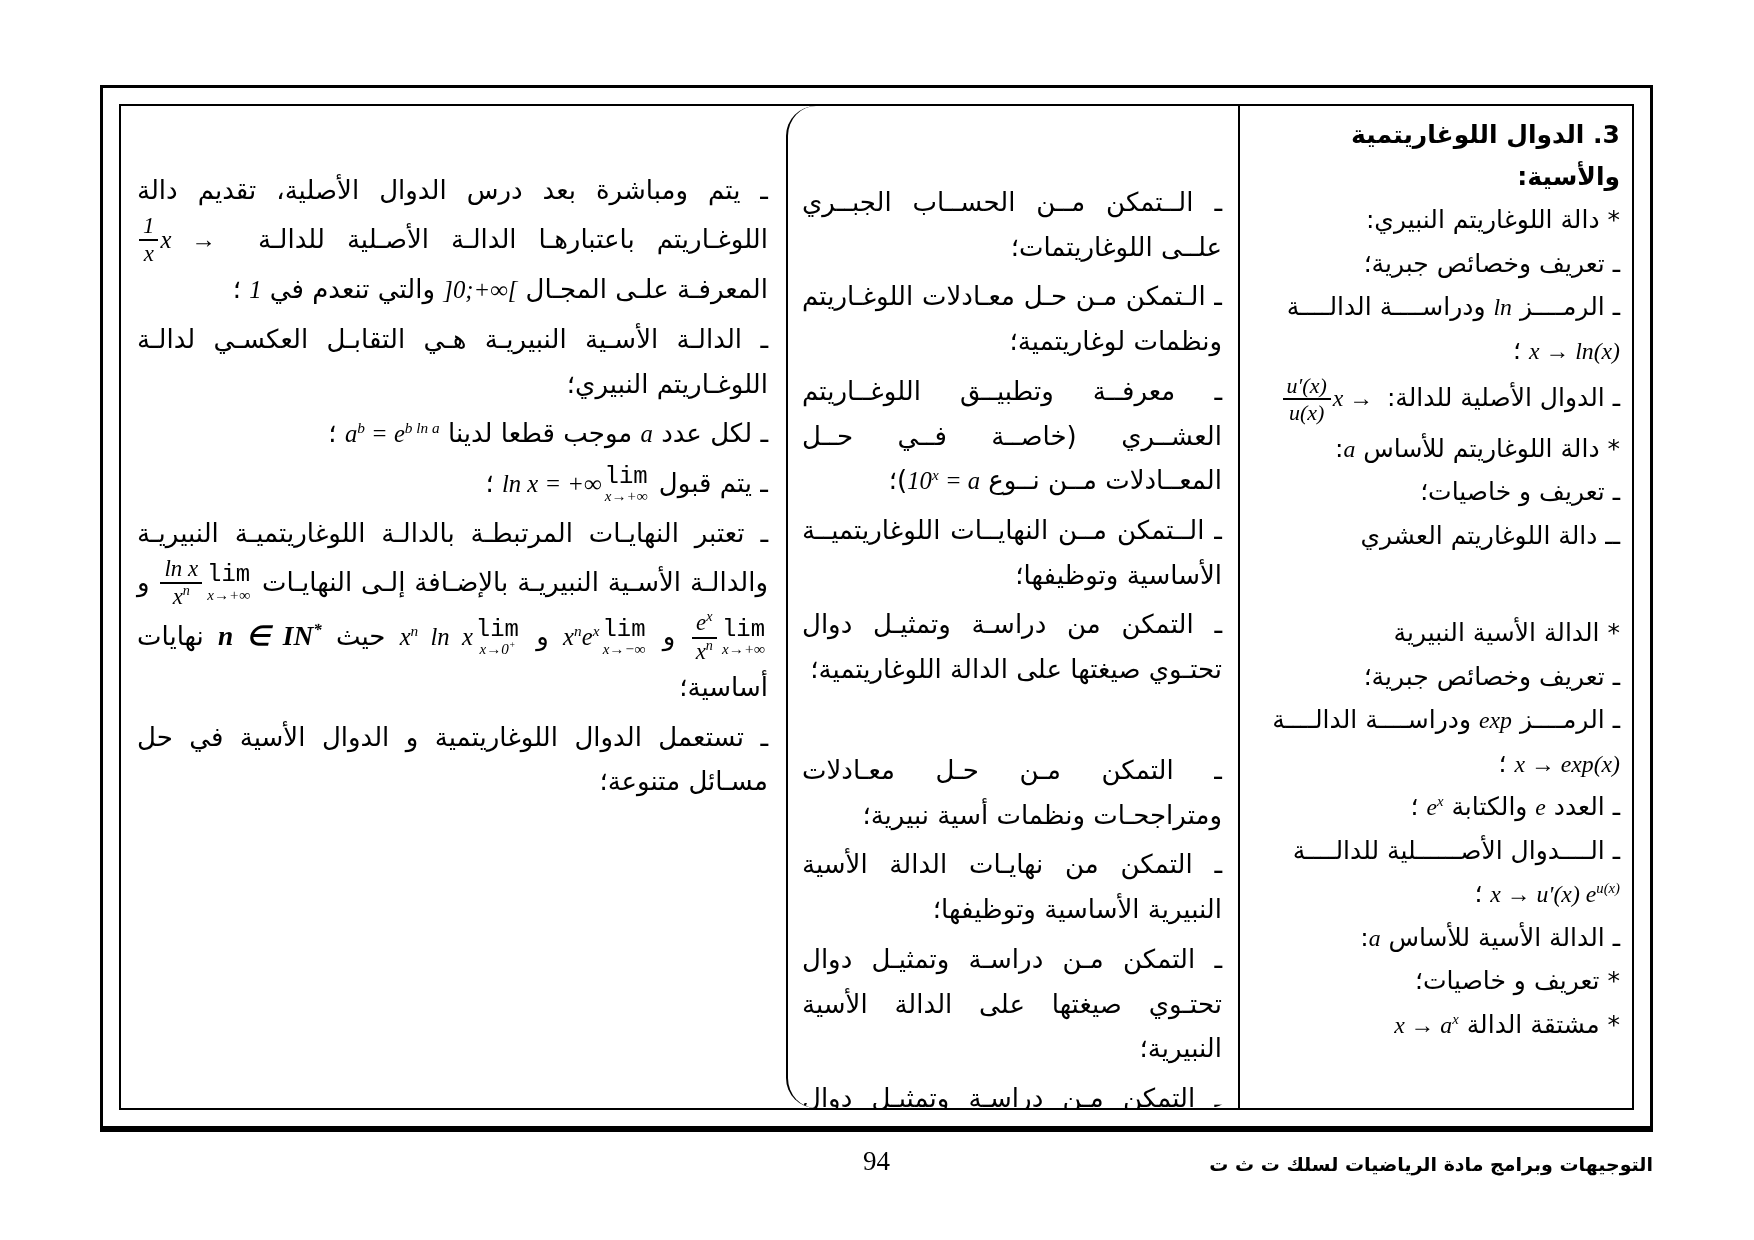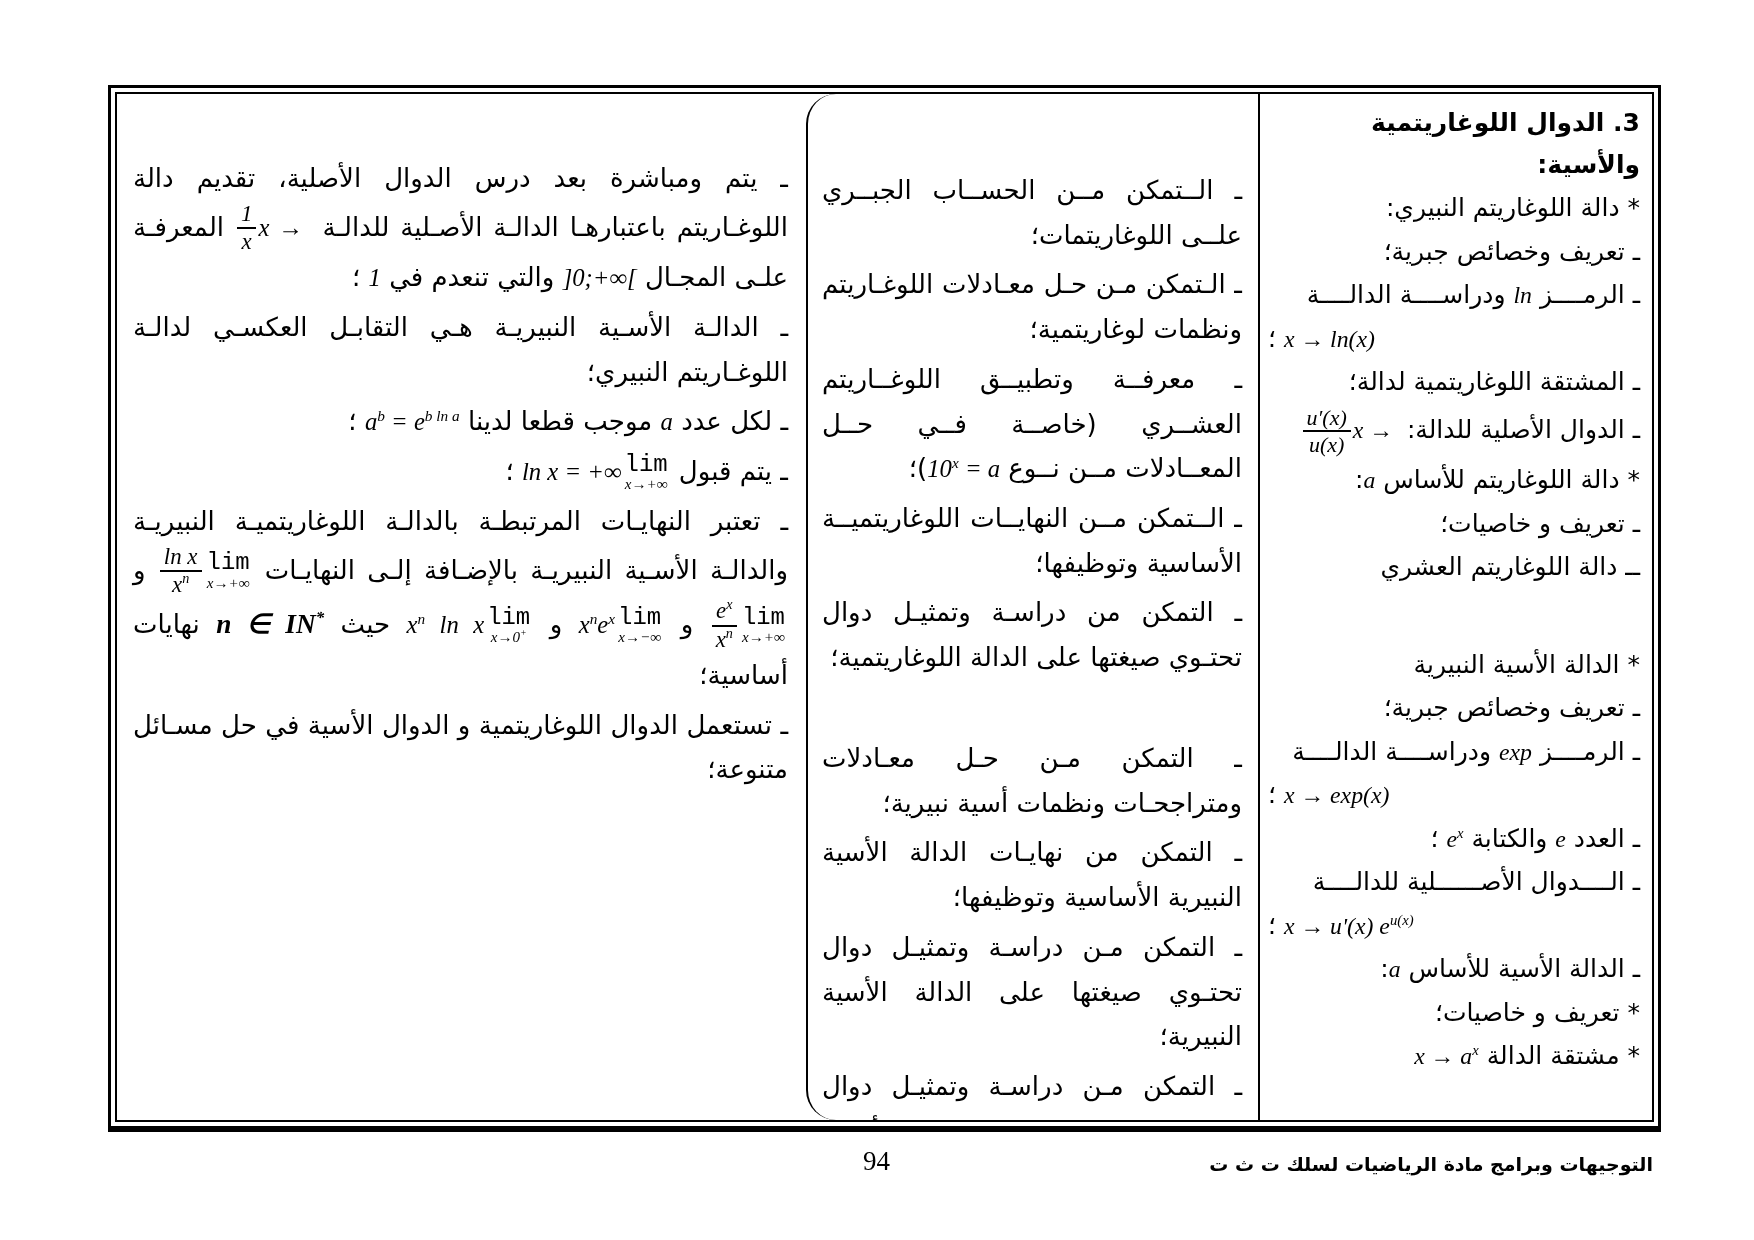--- a/index.html
+++ b/index.html
@@ -10,39 +10,38 @@
     background: #fff;
     font-family: "DejaVu Sans", sans-serif;
     color: #000;
     overflow: hidden;
   }
   .table {
     position: absolute; left: 100px; top: 85px;
     width: 1553px; height: 1047px;
     border: 3px solid #000;
     border-bottom-width: 6px;
-    padding: 4px;
-    margin-left: 8px;
+    padding: 16px;
   }
   .inner {
     width: 100%; height: 100%;
     border: 2px solid #000;
     display: flex; flex-direction: row;
     direction: rtl;
     overflow: hidden;
   }
   .col { height: 100%; overflow: hidden; }
   .col-content    { width: 394px; border-left: 2px solid #000; padding: 8px 12px 6px 8px; }
   .col-capacities { width: 452px; border-left: 2px solid #000; padding: 74px 16px 6px 14px; border-radius: 30px; }
   .col-guidelines { flex: 1; padding: 62px 18px 6px 16px; }
 
   .para { direction: rtl; font-size: 26px; line-height: 1.72; margin-bottom: 5px; text-align: justify; }
   .col-content .para { font-size: 25px; line-height: 1.66; margin-bottom: 2px; }
   .align-right  { text-align: right; }
-  .align-center { text-align: left; }
+  .align-center { text-align: right; }
   .align-justify{ text-align: justify; }
   .spacer-before { margin-top: 56px; }
 
   .title { font-weight: bold; font-size: 28px; text-align: right; margin-bottom: 4px; }
 
   .ar { unicode-bidi: plaintext; }
   .m  {
     font-family: "Liberation Serif", serif;
     font-style: italic;
     direction: ltr; unicode-bidi: isolate;
@@ -90,21 +89,20 @@
 <div class="page">
   <div class="table">
     <div class="inner">
       <div class="col col-content">
         <div class="para title">3. الدوال اللوغاريتمية والأسية:</div>
         <div class="items">
             <div class="para align-right"><span class="ar">* دالة اللوغاريتم النبيري:</span></div>
             <div class="para align-right"><span class="ar">ـ تعريف وخصائص جبرية؛</span></div>
             <div class="para align-right"><span class="ar">ـ الرمــــز </span><span class="m">ln</span><span class="ar"> ودراســــة الدالــــة</span></div>
             <div class="para align-center"><span class="m">x → ln(x)</span><span class="ar"> ؛</span></div>
-            <div class="para align-right"><span class="ar">ـ المشتقة اللوغاريتمية لدالة؛</span></div>
             <div class="para align-right"><span class="ar">ـ الدوال الأصلية للدالة: </span><span class="m">x → </span><span class="frac">
                 <span class="num">u′(x)</span>
                 <span class="den">u(x)</span>
               </span></div>
             <div class="para align-right"><span class="ar">* دالة اللوغاريتم للأساس </span><span class="m">a</span><span class="ar"> :</span></div>
             <div class="para align-right"><span class="ar">ـ تعريف و خاصيات؛</span></div>
             <div class="para align-right"><span class="ar">ــ دالة اللوغاريتم العشري</span></div>
             <div class="para align-right spacer-before"><span class="ar">* الدالة الأسية النبيرية</span></div>
             <div class="para align-right"><span class="ar">ـ تعريف وخصائص جبرية؛</span></div>
             <div class="para align-right"><span class="ar">ـ الرمــــز </span><span class="m">exp</span><span class="ar"> ودراســــة الدالــــة</span></div>

